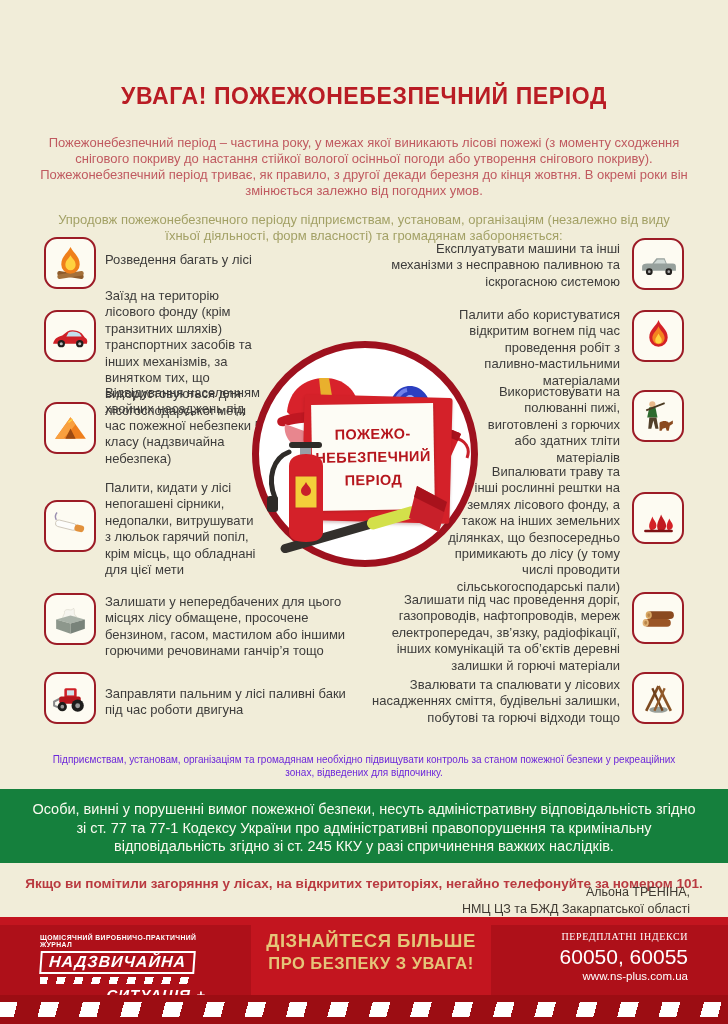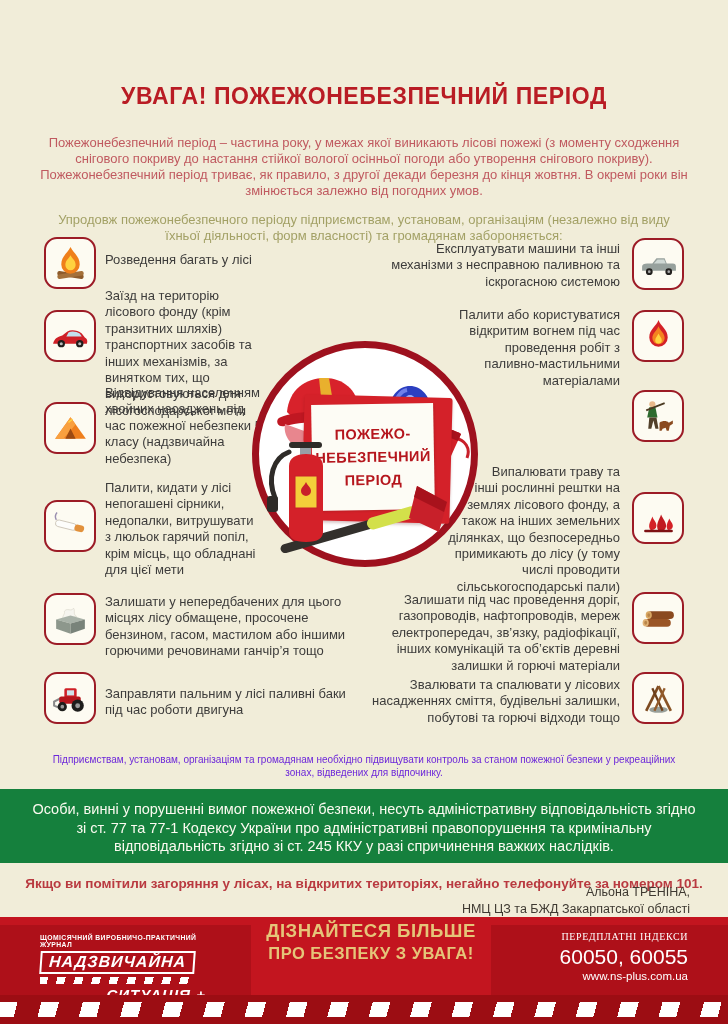--- a/index.html
+++ b/index.html
@@ -53,21 +53,21 @@
   .liability{position:absolute;left:0;top:789px;width:100%;height:74px;background:#15803d;box-sizing:border-box;}
   .liability p{margin:11px auto 0;width:672px;text-align:center;color:#fbfaf0;font-size:14.5px;line-height:1.28;}
   .emergency{position:absolute;left:0;top:862px;width:100%;text-align:center;color:#b93a40;
              font-weight:bold;font-size:13.5px;}
   .author{position:absolute;right:38px;top:884px;text-align:right;color:#3e3931;font-size:12.5px;line-height:1.35;}
   .author-name{font-weight:normal;}
   
   .footer{position:absolute;left:0;top:917px;width:100%;height:107px;background:#ae1019;}
   .f-strip{position:absolute;left:0;top:0;width:100%;height:8px;background:#c3151f;}
   .f-promo{position:absolute;left:251px;top:0;width:240px;height:78px;background:#c3151f;
-           text-align:center;box-sizing:border-box;padding-top:3px;}
+           text-align:center;box-sizing:border-box;padding-top:13px;}
   .f-promo-line1{color:#e5c579;font-weight:bold;font-size:18.5px;letter-spacing:.5px;}
   .f-promo-line2{color:#e5c579;font-weight:bold;font-size:16.5px;letter-spacing:.5px;margin-top:2px;}
   .f-logo{position:absolute;left:40px;top:17px;width:180px;}
   .f-journal{color:#fff;font-size:6.8px;letter-spacing:.4px;font-weight:bold;margin-bottom:3px;}
   .f-logo1{display:inline-block;border:2px solid #fff;padding:0 7px 1px;color:#fff;font-weight:bold;
            font-style:italic;font-size:16px;letter-spacing:1px;transform:skewX(-4deg);}
   .f-logo-stripes{width:152px;height:7px;margin:3px 0 2px;
        background:repeating-linear-gradient(105deg,#fff 0 8px,transparent 8px 17px);}
   .f-logo2{width:166px;text-align:right;color:#fff;font-weight:bold;font-style:italic;
            font-size:15px;letter-spacing:1px;}
@@ -179,20 +179,21 @@
 
   <div class="icon-box ib-r3">
     <svg viewBox="0 0 40 40">
       <circle cx="14" cy="8" r="3" fill="#e8b88a"></circle>
       <path d="M11 11h6l2 10h-10z" fill="#2e6b2f"></path>
       <path d="M11 21l-1 11h3l2-8 2 8h3l-2-11z" fill="#52402a"></path>
       <path d="M8 14l18-7" stroke="#4a3a22" stroke-width="1.7"></path>
       <path d="M21 26c3-2 7-2 9 0l4-2v3l-3 2-1 5h-2l-1-3-3 1-1 2h-2z" fill="#8a4a1f"></path>
     </svg>
   </div>
+  <div class="itxt tx-r3 r">Використовувати на полюванні пижі, виготовлені з горючих або здатних тліти матеріалів</div>
 
   <div class="icon-box ib-r4">
     <svg viewBox="0 0 40 40">
       <path d="M12 31c-3-5 1-9 2-13 1.5 4 4 5.5 4 9a4.5 4.5 0 0 1-6 4z" fill="#d42127"></path>
       <path d="M20 32c-3.5-6 1-11 2.5-16 2 5 5 7 5 11.5A5.5 5.5 0 0 1 20 32z" fill="#c11a20"></path>
       <path d="M29 31c-2.5-4 .5-8 1.5-11 1.5 3.5 3.5 4.5 3.5 7.5a4 4 0 0 1-5 3.5z" fill="#d42127"></path>
       <rect x="6" y="31" width="28" height="2.5" rx="1.2" fill="#7e1114"></rect>
     </svg>
   </div>
   <div class="itxt tx-r4 r"><span class="cut"></span><span>Випалювати траву та інші рослинні рештки на землях лісового фонду, а також на інших земельних ділянках, що безпосередньо примикають до лісу (у тому числі проводити сільськогосподарські пали)</span></div>

